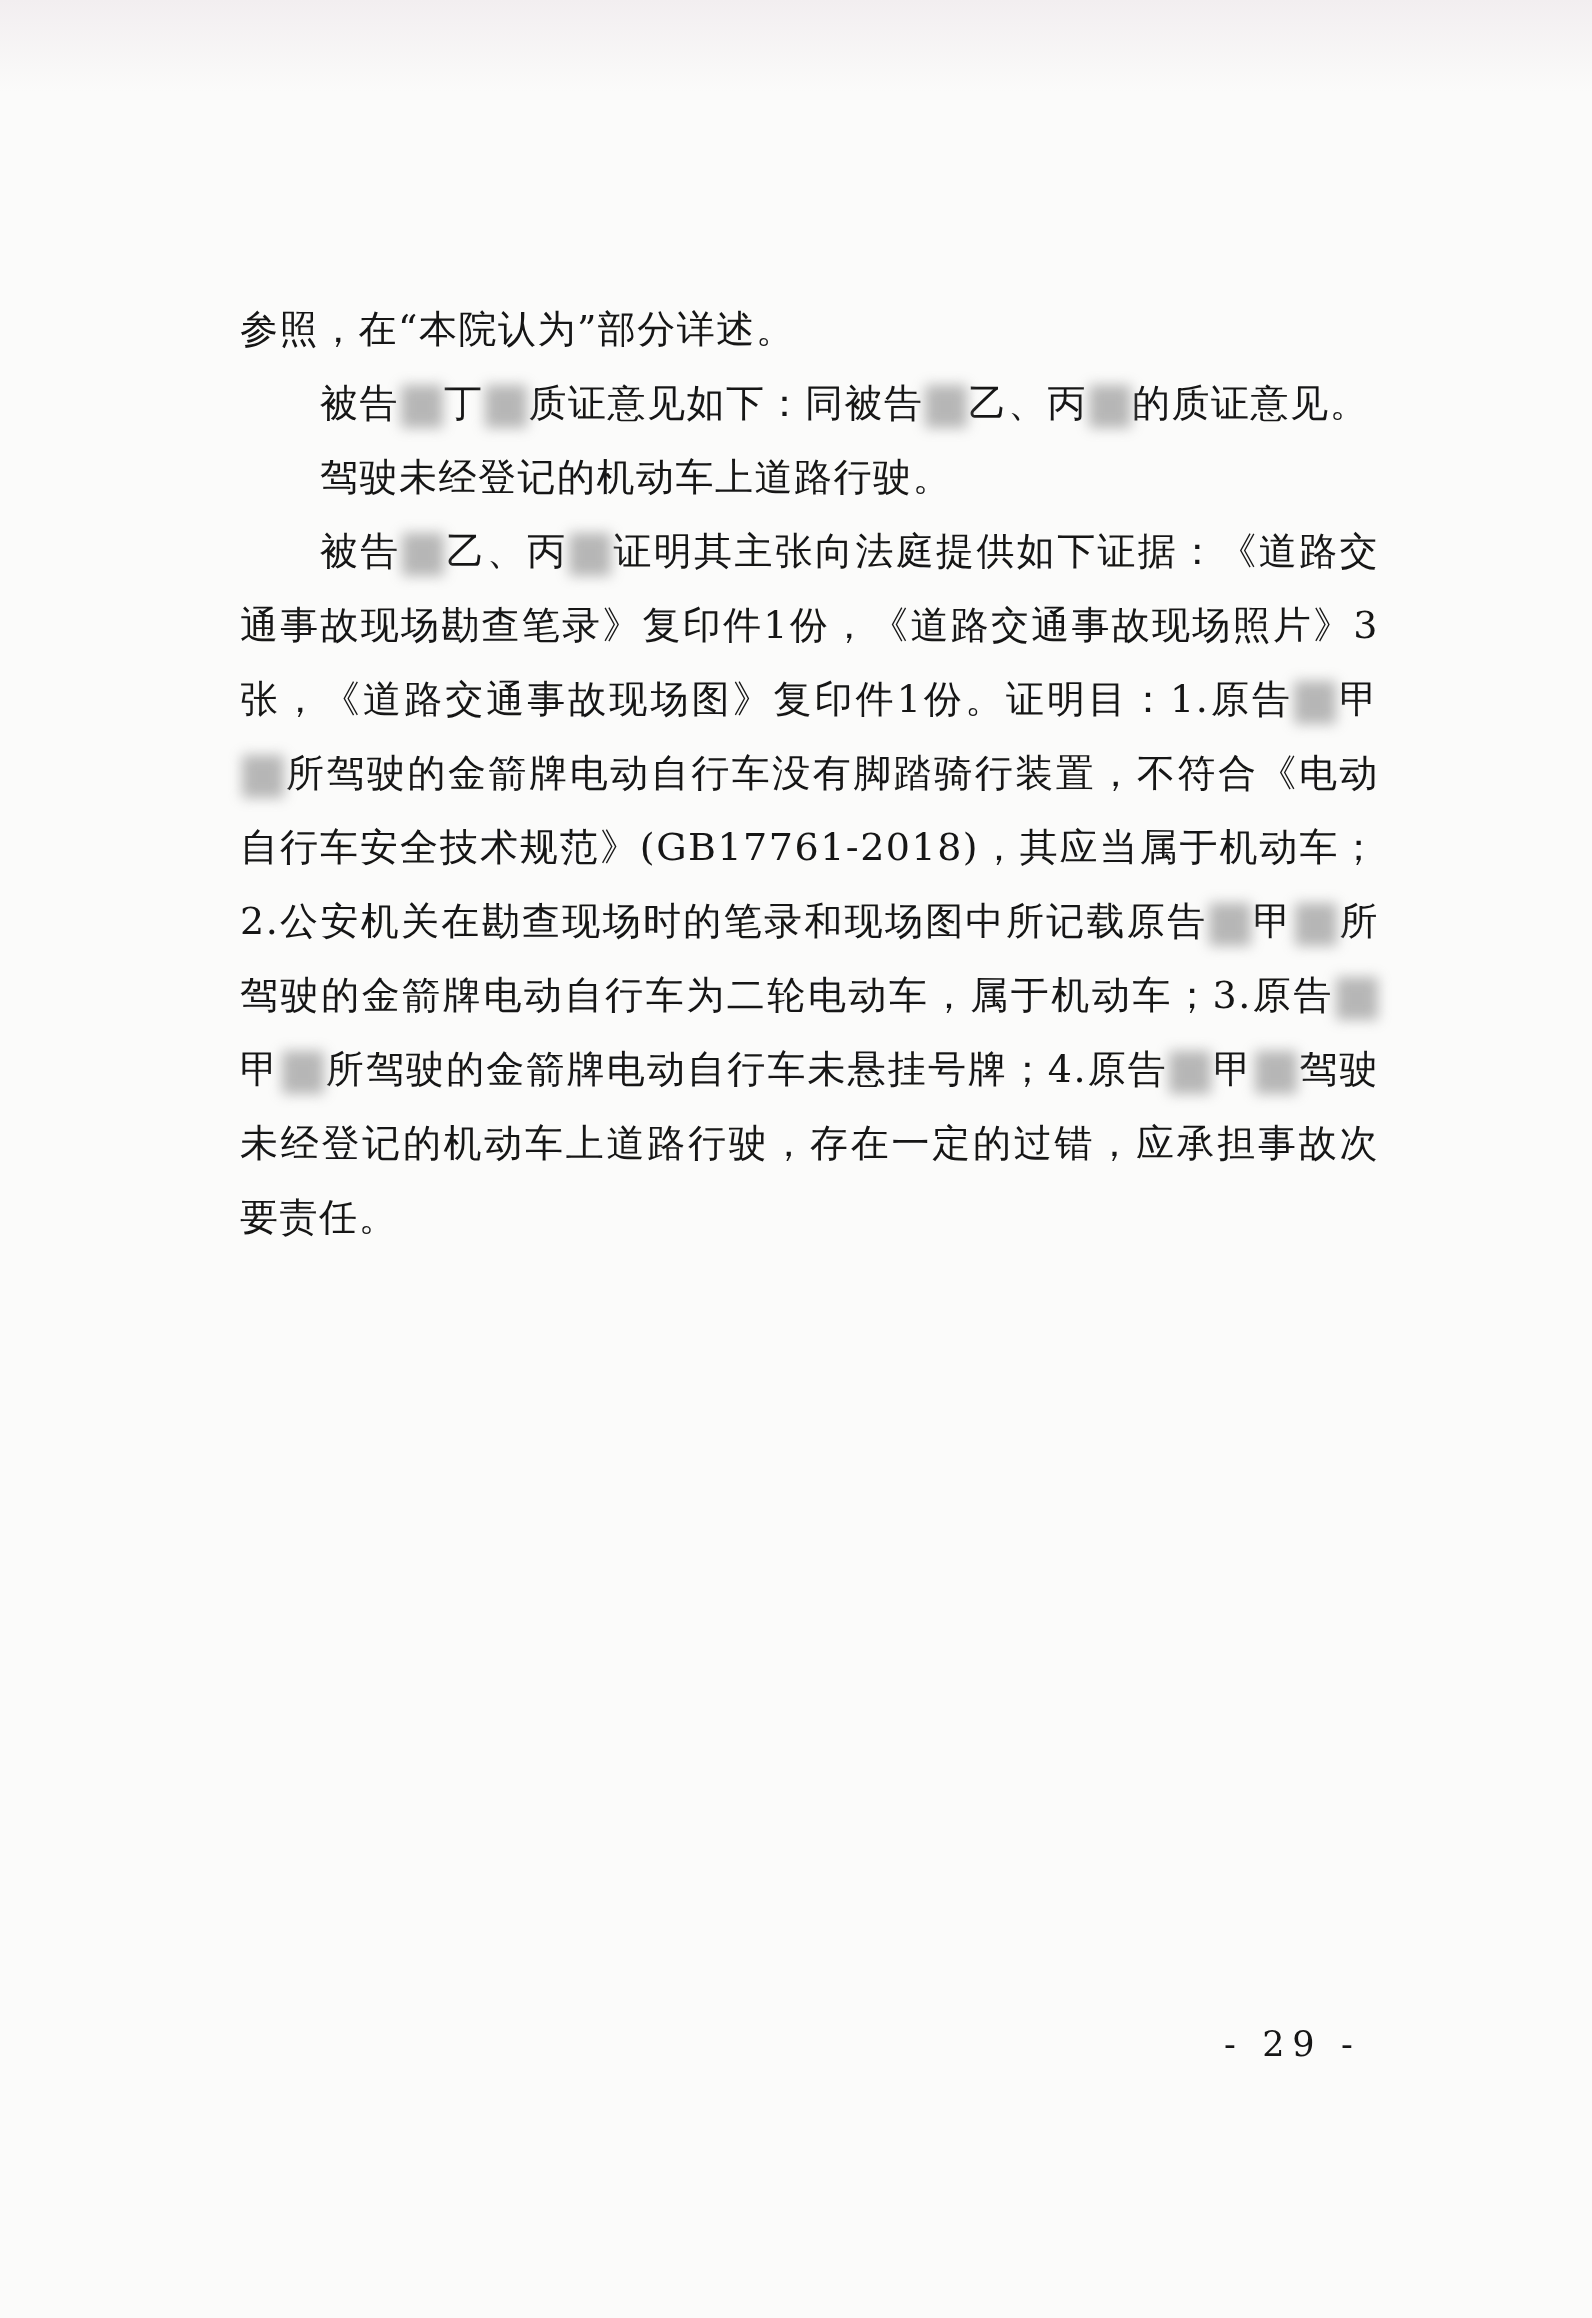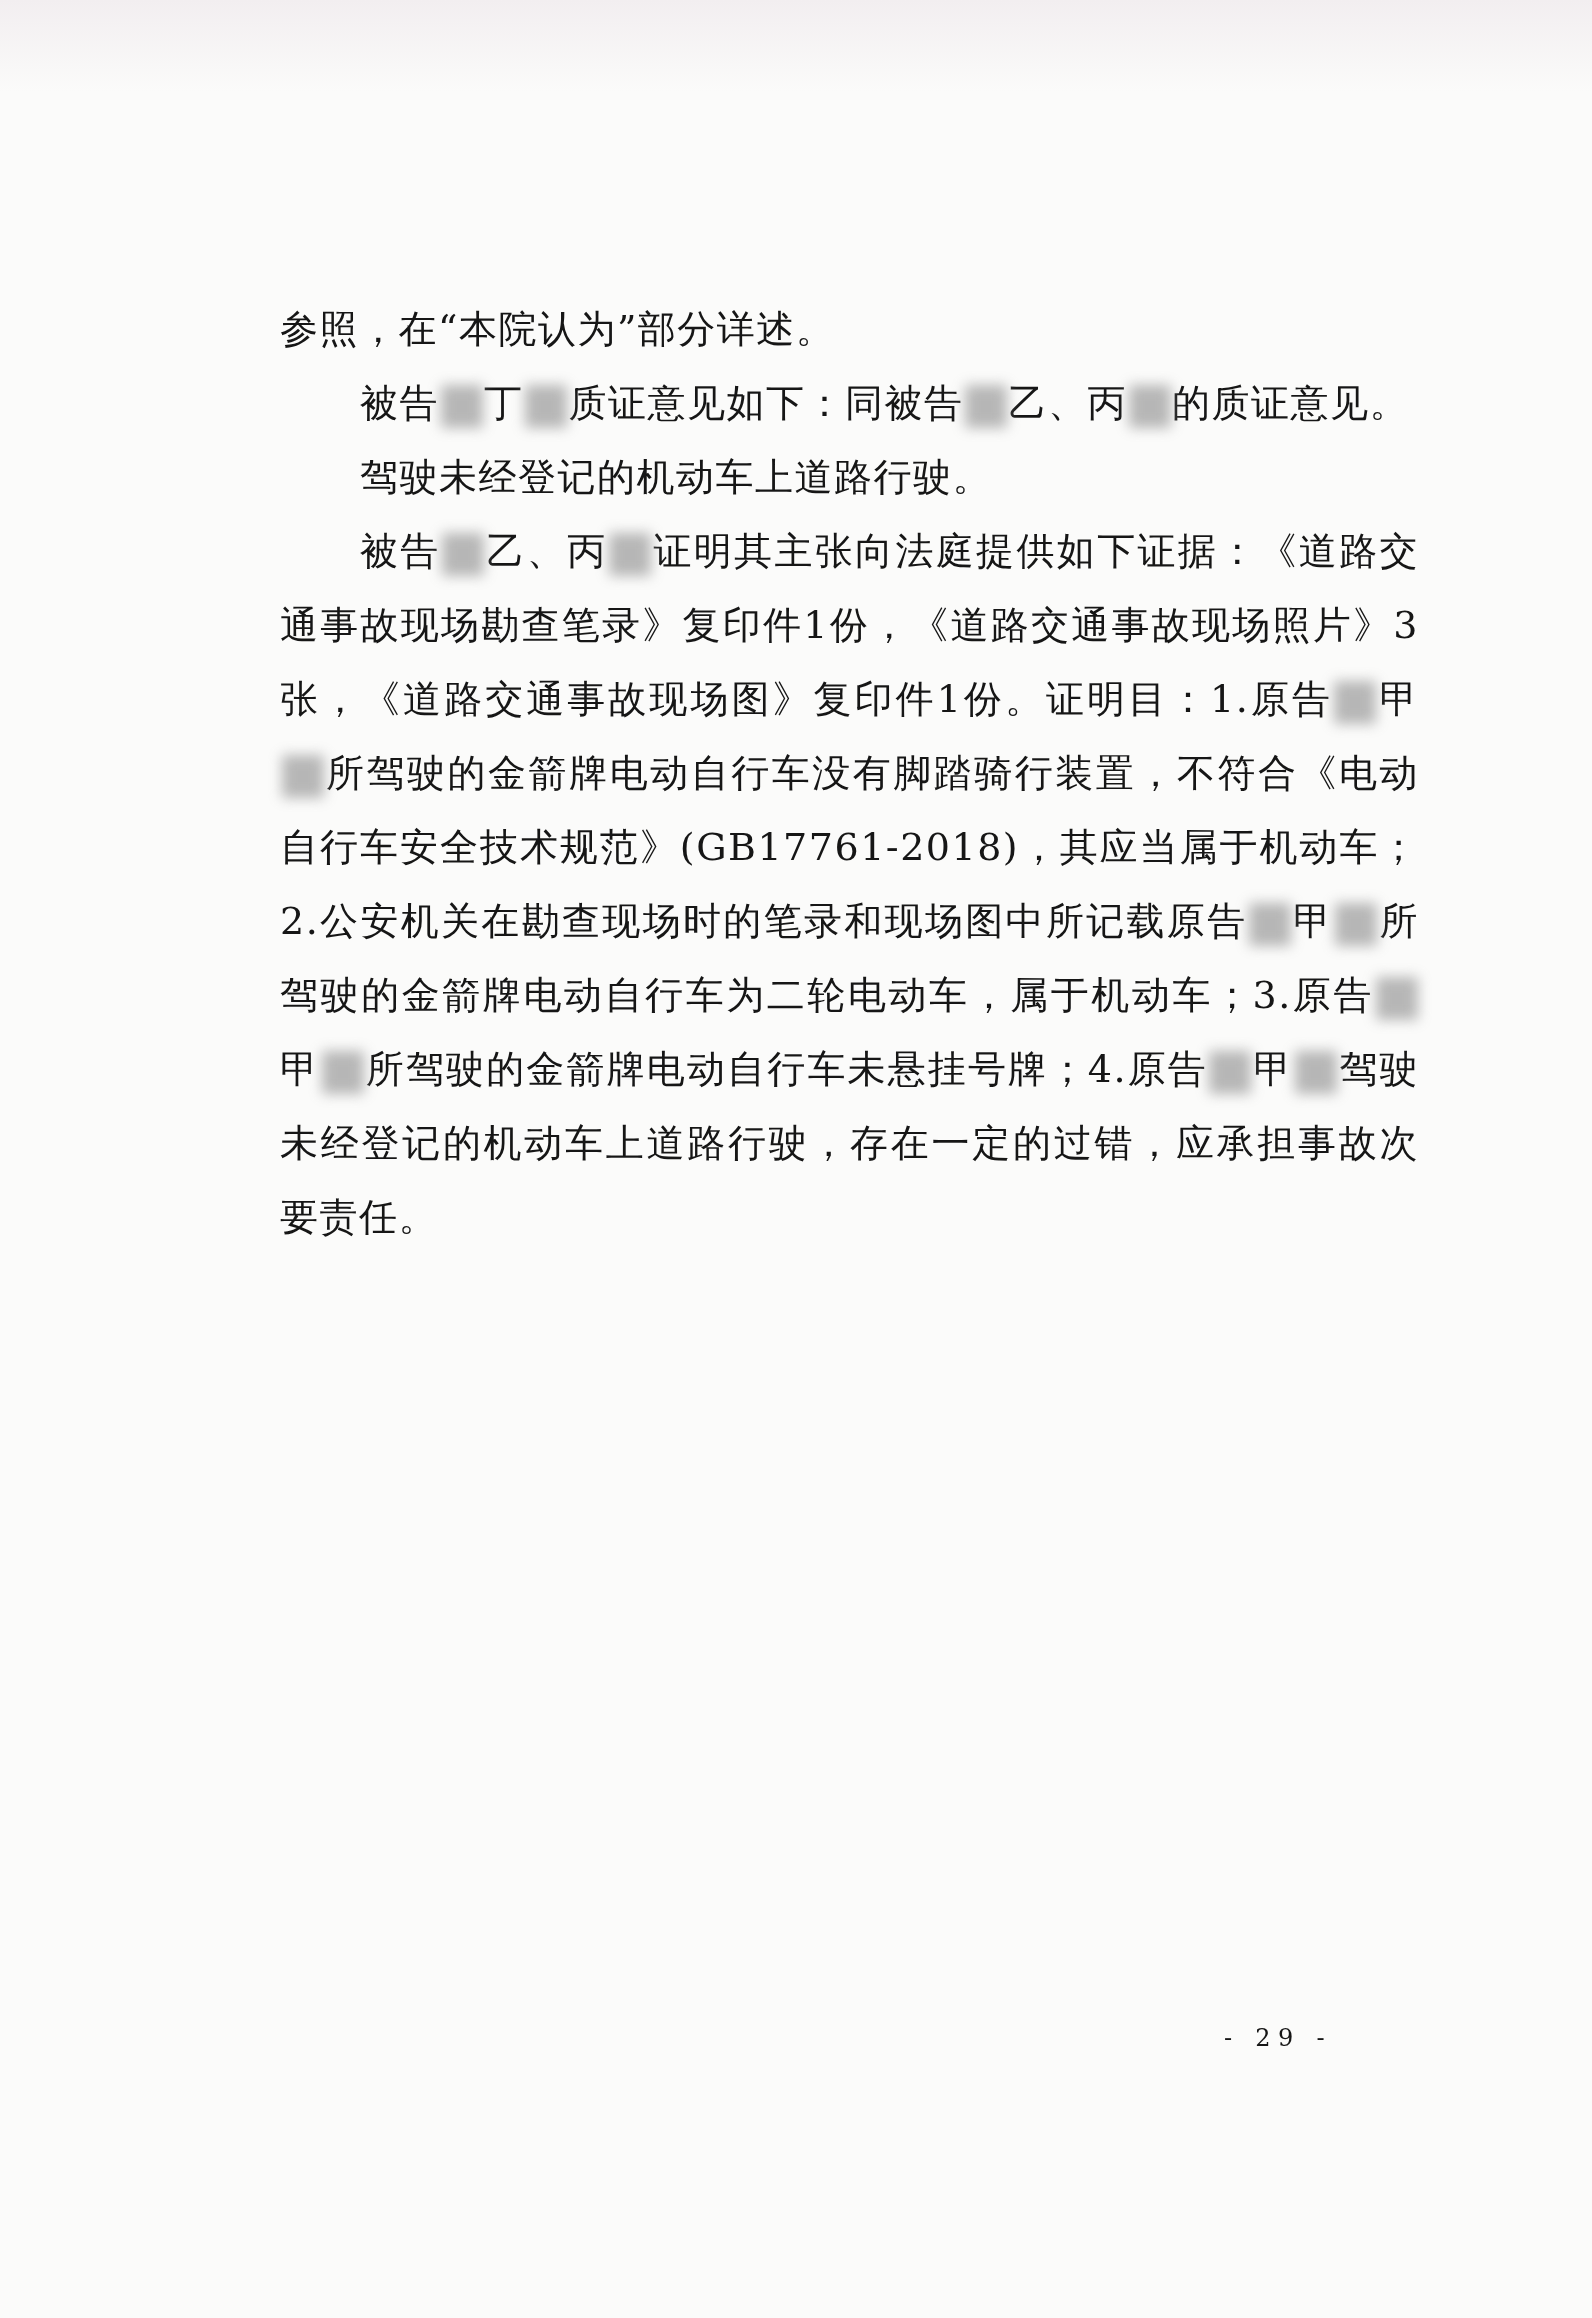--- a/index.html
+++ b/index.html
@@ -8,36 +8,36 @@
     background: #fbfbfa;
     position: relative; overflow: hidden;
     font-family: "DejaVu Serif", "Liberation Serif", serif;
     color: #161616;
   }
   .page-top-shadow {
     position: absolute; left: 0; top: 0; width: 1592px; height: 92px;
     background: linear-gradient(#f2eef0, #fbfbfa);
   }
   .content {
-    position: absolute; left: 240px; top: 292px; width: 1139px; margin-left: 40px;
+    position: absolute; left: 240px; top: 292px; width: 1139px;
   }
   .para {
     font-size: 38px; line-height: 74px;
     margin: 0; letter-spacing: 1.5px;
     text-align: justify;
   }
   .indent { text-indent: 80px; }
   .blur {
     display: inline-block; width: 42px; height: 43px;
     background: #9a9a9a; filter: blur(6.2px);
     vertical-align: middle; margin: 0 1.5px; opacity: 0.7;
   }
   .page-number {
     position: absolute; left: 1224px; top: 2024px;
-    font-size: 24px; letter-spacing: 7.7px;
+    font-size: 35px; letter-spacing: 7.7px;
   }
 </style>
 </head>
 <body>
 
 <div class="page-top-shadow"></div>
 
 <div class="content">
   <p class="para">参照，在“本院认为”部分详述。</p>
   <p class="para indent">被告<span class="blur"></span>丁<span class="blur"></span>质证意见如下：同被告<span class="blur"></span>乙、丙<span class="blur"></span>的质证意见。</p>

